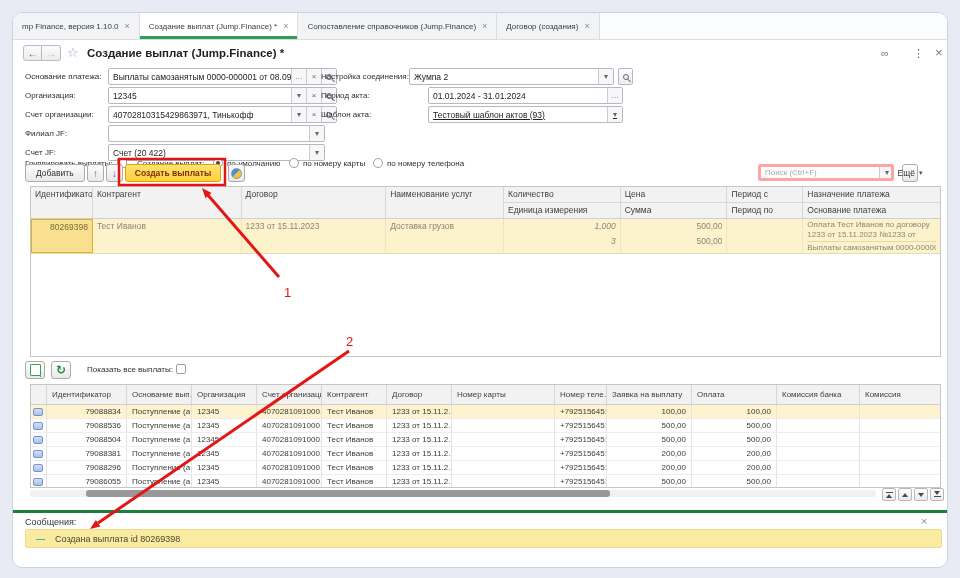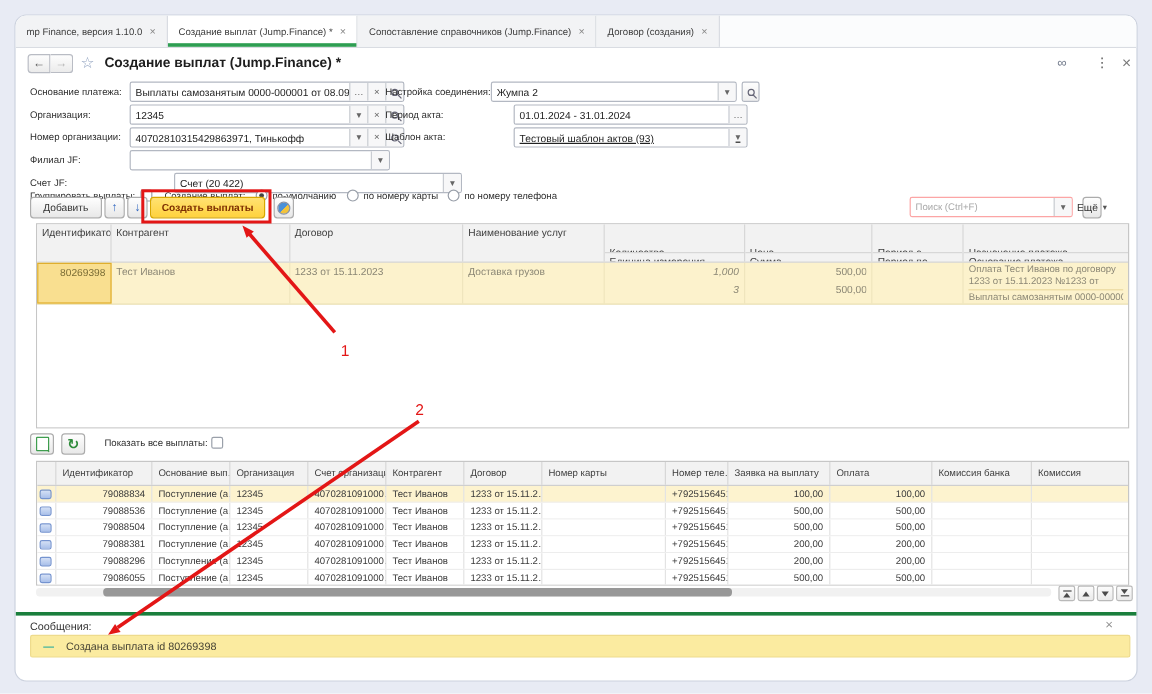--- a/index.html
+++ b/index.html
@@ -68,33 +68,33 @@
   .btn {
     position: absolute; height: 18px; border: 1px solid #acacac; background: linear-gradient(#fefefe,#e8e8e8);
     border-radius: 3px; display: flex; align-items: center; justify-content: center;
     font-size: 8.5px; color: #333; padding: 0 10px; white-space: nowrap;
   }
   .btn.sq { padding: 0; width: 17px; }
   .bluearrow { color: #2f66c0; font-size: 10px; }
   .createbtn { background: linear-gradient(#ffe272,#ffd23e); border-color: #d9a800; color: #7c2d00; font-weight: bold; }
   .sphere { width: 11px; height: 11px; border-radius: 50%; background: linear-gradient(135deg,#4a90d9 50%,#f2c33c 50%); border: 1px solid #8893a8; }
   .search {
-    position: absolute; left: 745px; top: 151px; width: 136px; height: 17px; border: 1px solid #fca5a5;
+    position: absolute; left: 745px; top: 151px; width: 136px; height: 17px; border: 3px solid #fca5a5;
     border-radius: 2px; display: flex; align-items: stretch; background: #fff; overflow: hidden;
   }
   .search input { border: none; outline: none; flex: 1; font-size: 8px; color: #666; padding: 0 4px; background: transparent; font-family: inherit; }
   .search input::placeholder { color: #a8a8a8; }
 
   
   #t1 { position: absolute; left: 17px; top: 173px; width: 911px; height: 171px; border: 1px solid #c6c6c6; background: #fff; }
   .t1head { display: flex; height: 32px; background: #f2f2f2; border-bottom: 1px solid #cfcfcf; }
   .t1hc { border-right: 1px solid #d7d7d7; font-size: 8.5px; color: #3e3e3e; padding: 2px 4px; overflow: hidden; white-space: nowrap; }
   .t1hc.split { padding: 0; display: flex; flex-direction: column; }
   .t1hc .half { height: 16px; padding: 2px 4px; overflow: hidden; white-space: nowrap; }
-  .t1hc .half.top { border-bottom: 1px solid #d7d7d7; margin-top: 16px; }
+  .t1hc .half.top { border-bottom: 1px solid #d7d7d7; }
   .t1row { display: flex; height: 35px; background: #fcf2cc; border-bottom: 1px solid #e7dcae; }
   .t1c { border-right: 1px solid #efe5bd; font-size: 8.5px; color: #8b8775; padding: 2px 4px; overflow: hidden; white-space: nowrap; }
   .t1c.num { text-align: right; }
   .t1c.selcell { background: #f9df90; border: 1px solid #dfae2e; color: #7a6c35; }
   .t1c .sub { height: 15px; overflow: hidden; }
   .purpose { font-size: 8px; line-height: 10px; white-space: normal; height: 20px; overflow: hidden; }
   .basisline { font-size: 8px; border-top: 1px solid #ead9a0; padding-top: 1px; margin-top: 1px; white-space: nowrap; overflow: hidden; }
   .t1empty { height: 102px; background: #fff; }
 
   
@@ -183,38 +183,38 @@
   <div class="abs flabel" style="left:12px;top:78px;">Организация:</div>
   <div class="finput" style="left:95px;top:74px;width:229px;">
     <div class="fval">12345</div>
     <div class="fbtn">▾</div>
     <div class="fbtn">×</div>
     <div class="fbtn">
         <span class="mag"></span>
       </div>
   </div>
 
-  <div class="abs flabel" style="left:12px;top:97px;">Номер организации:</div>
+  <div class="abs flabel" style="left:12px;top:97px;">Счет организации:</div>
   <div class="finput" style="left:95px;top:93px;width:229px;">
     <div class="fval">40702810315429863971, Тинькофф</div>
     <div class="fbtn">▾</div>
     <div class="fbtn">×</div>
     <div class="fbtn">
         <span class="mag"></span>
       </div>
   </div>
 
   <div class="abs flabel" style="left:12px;top:116px;">Филиал JF:</div>
   <div class="finput" style="left:95px;top:112px;width:217px;">
     <div class="fval"></div>
     <div class="fbtn">▾</div>
   </div>
 
   <div class="abs flabel" style="left:12px;top:135px;">Счет JF:</div>
-  <div class="finput" style="left:95px;top:131px;width:240px;margin-left:37px;">
+  <div class="finput" style="left:95px;top:131px;width:217px;">
     <div class="fval">Счет (20 422)</div>
     <div class="fbtn">▾</div>
   </div>
 
   <div class="abs flabel" style="left:308px;top:59px;">Настройка соединения:</div>
   <div class="finput" style="left:396px;top:55px;width:205px;">
     <div class="fval">Жумпа 2</div>
     <div class="fbtn">▾</div>
   </div>
   <div class="sidebtn" style="left:605px;top:55px;">

